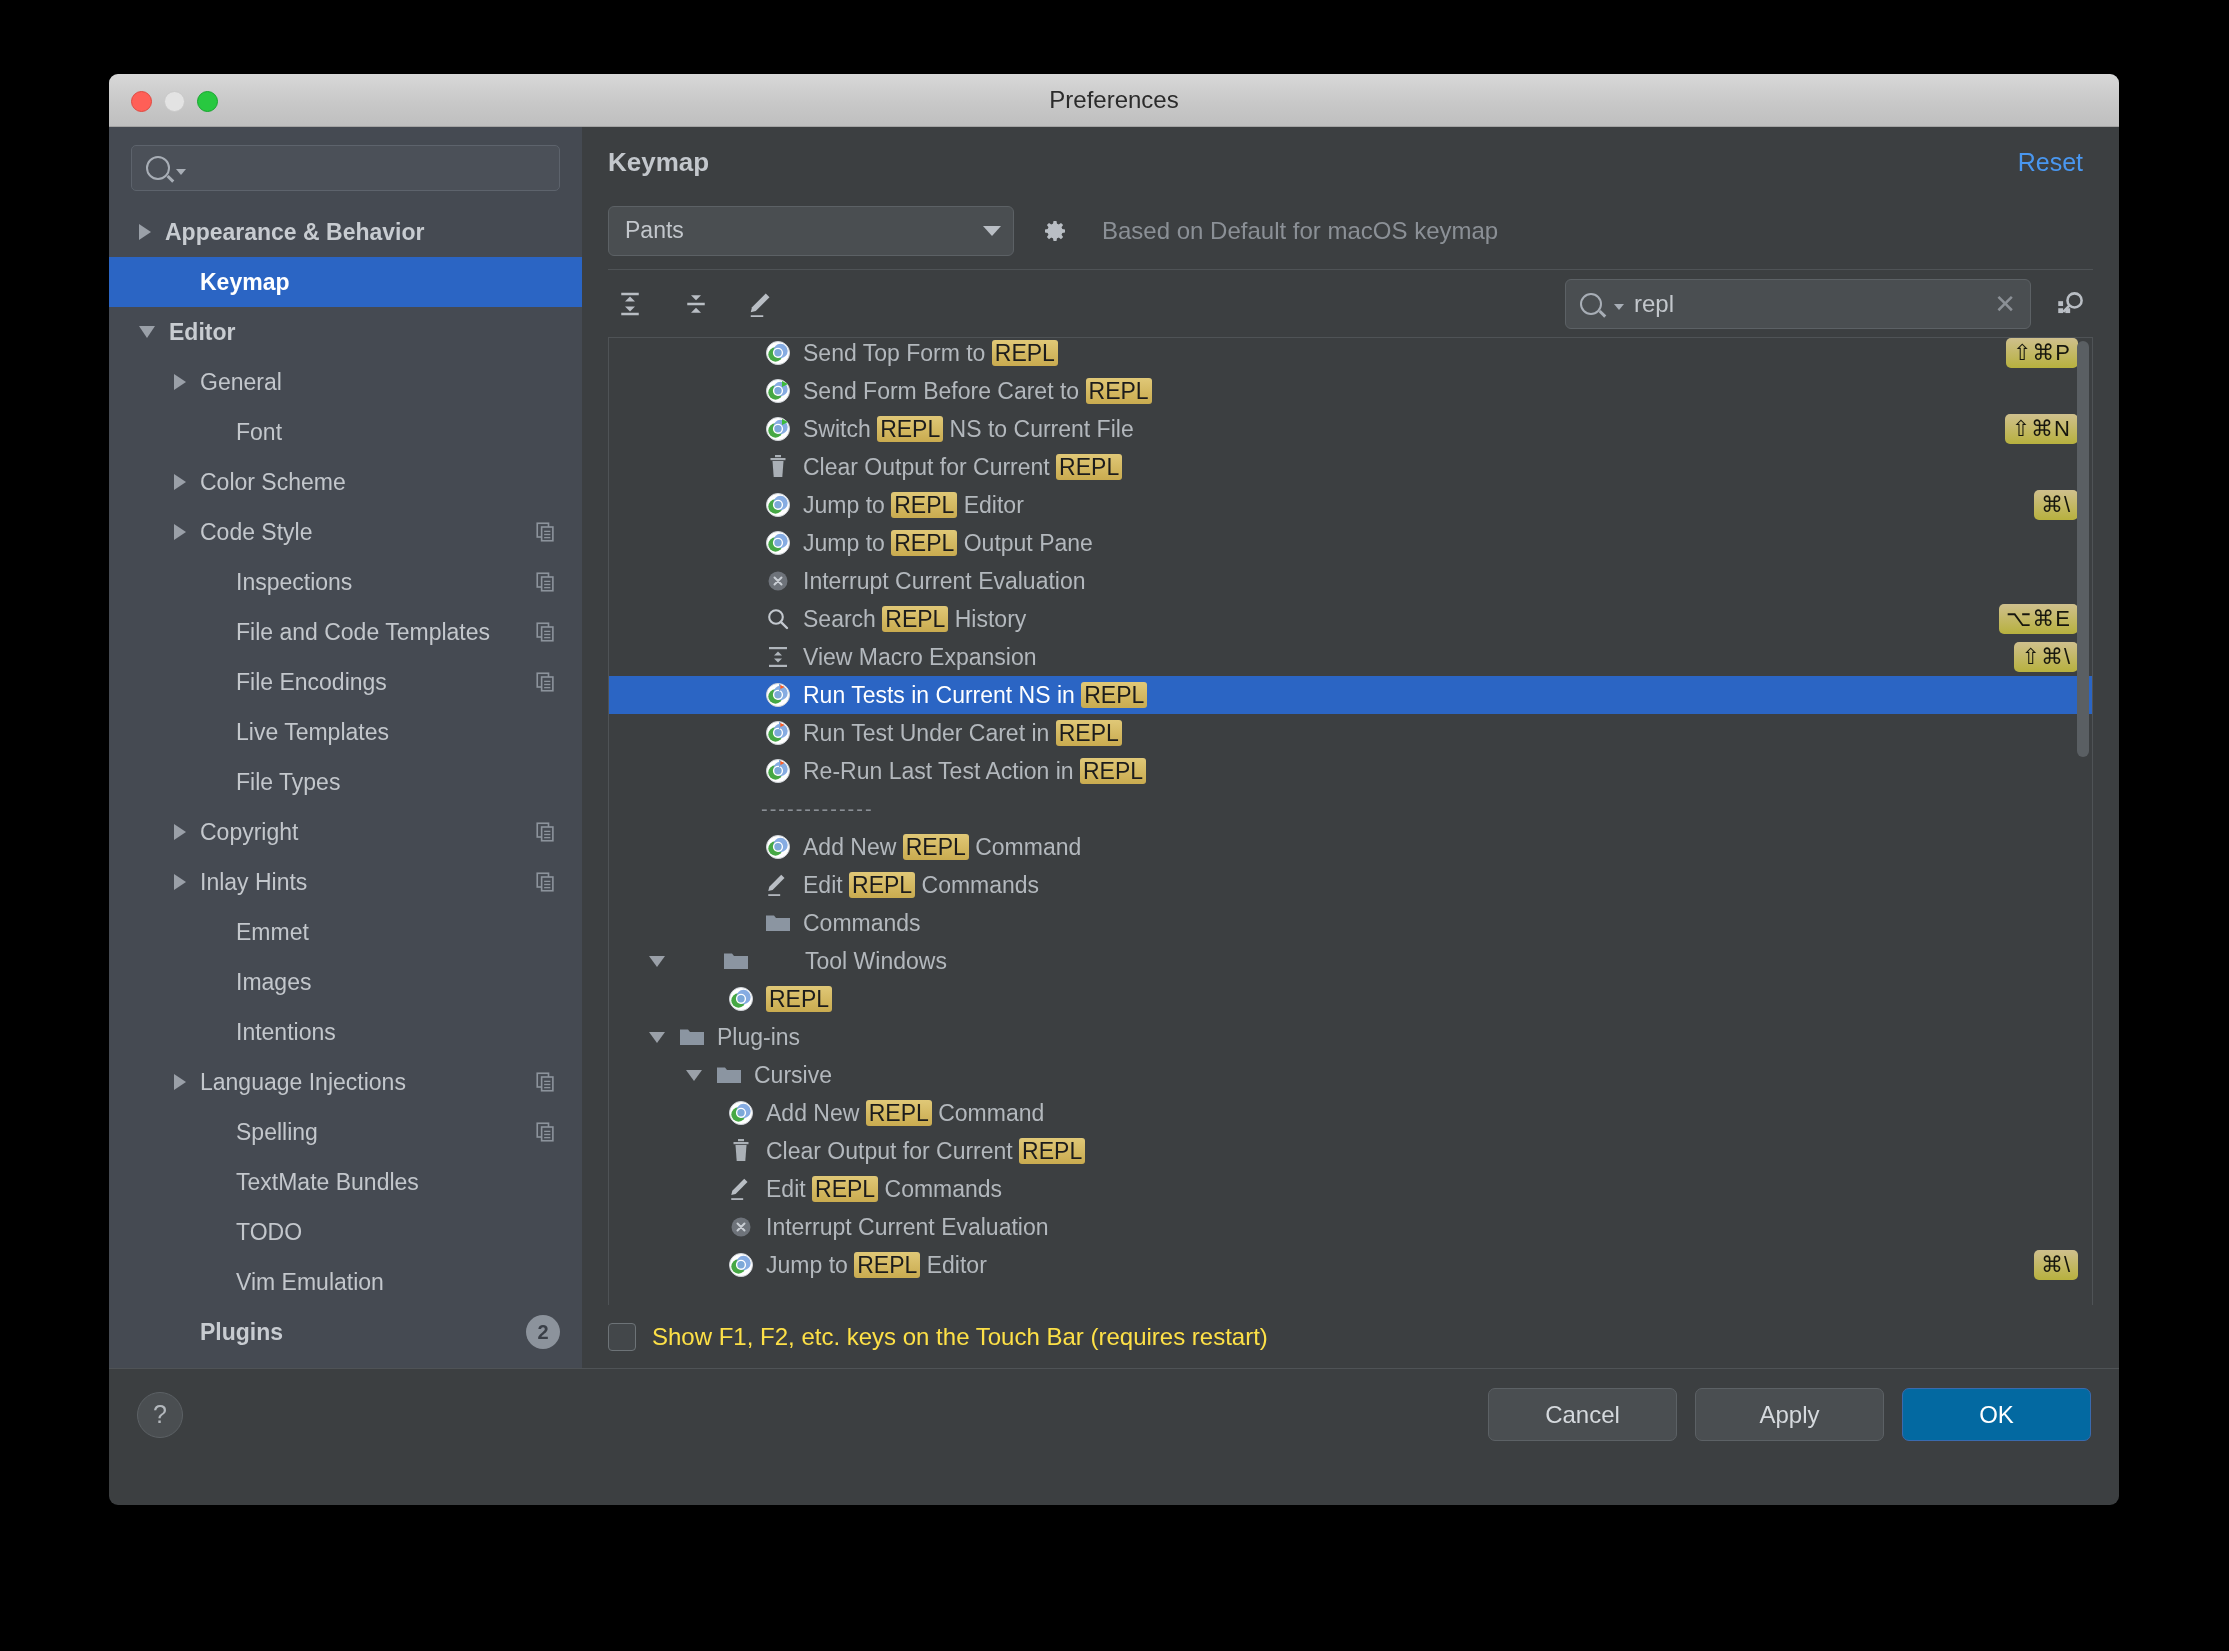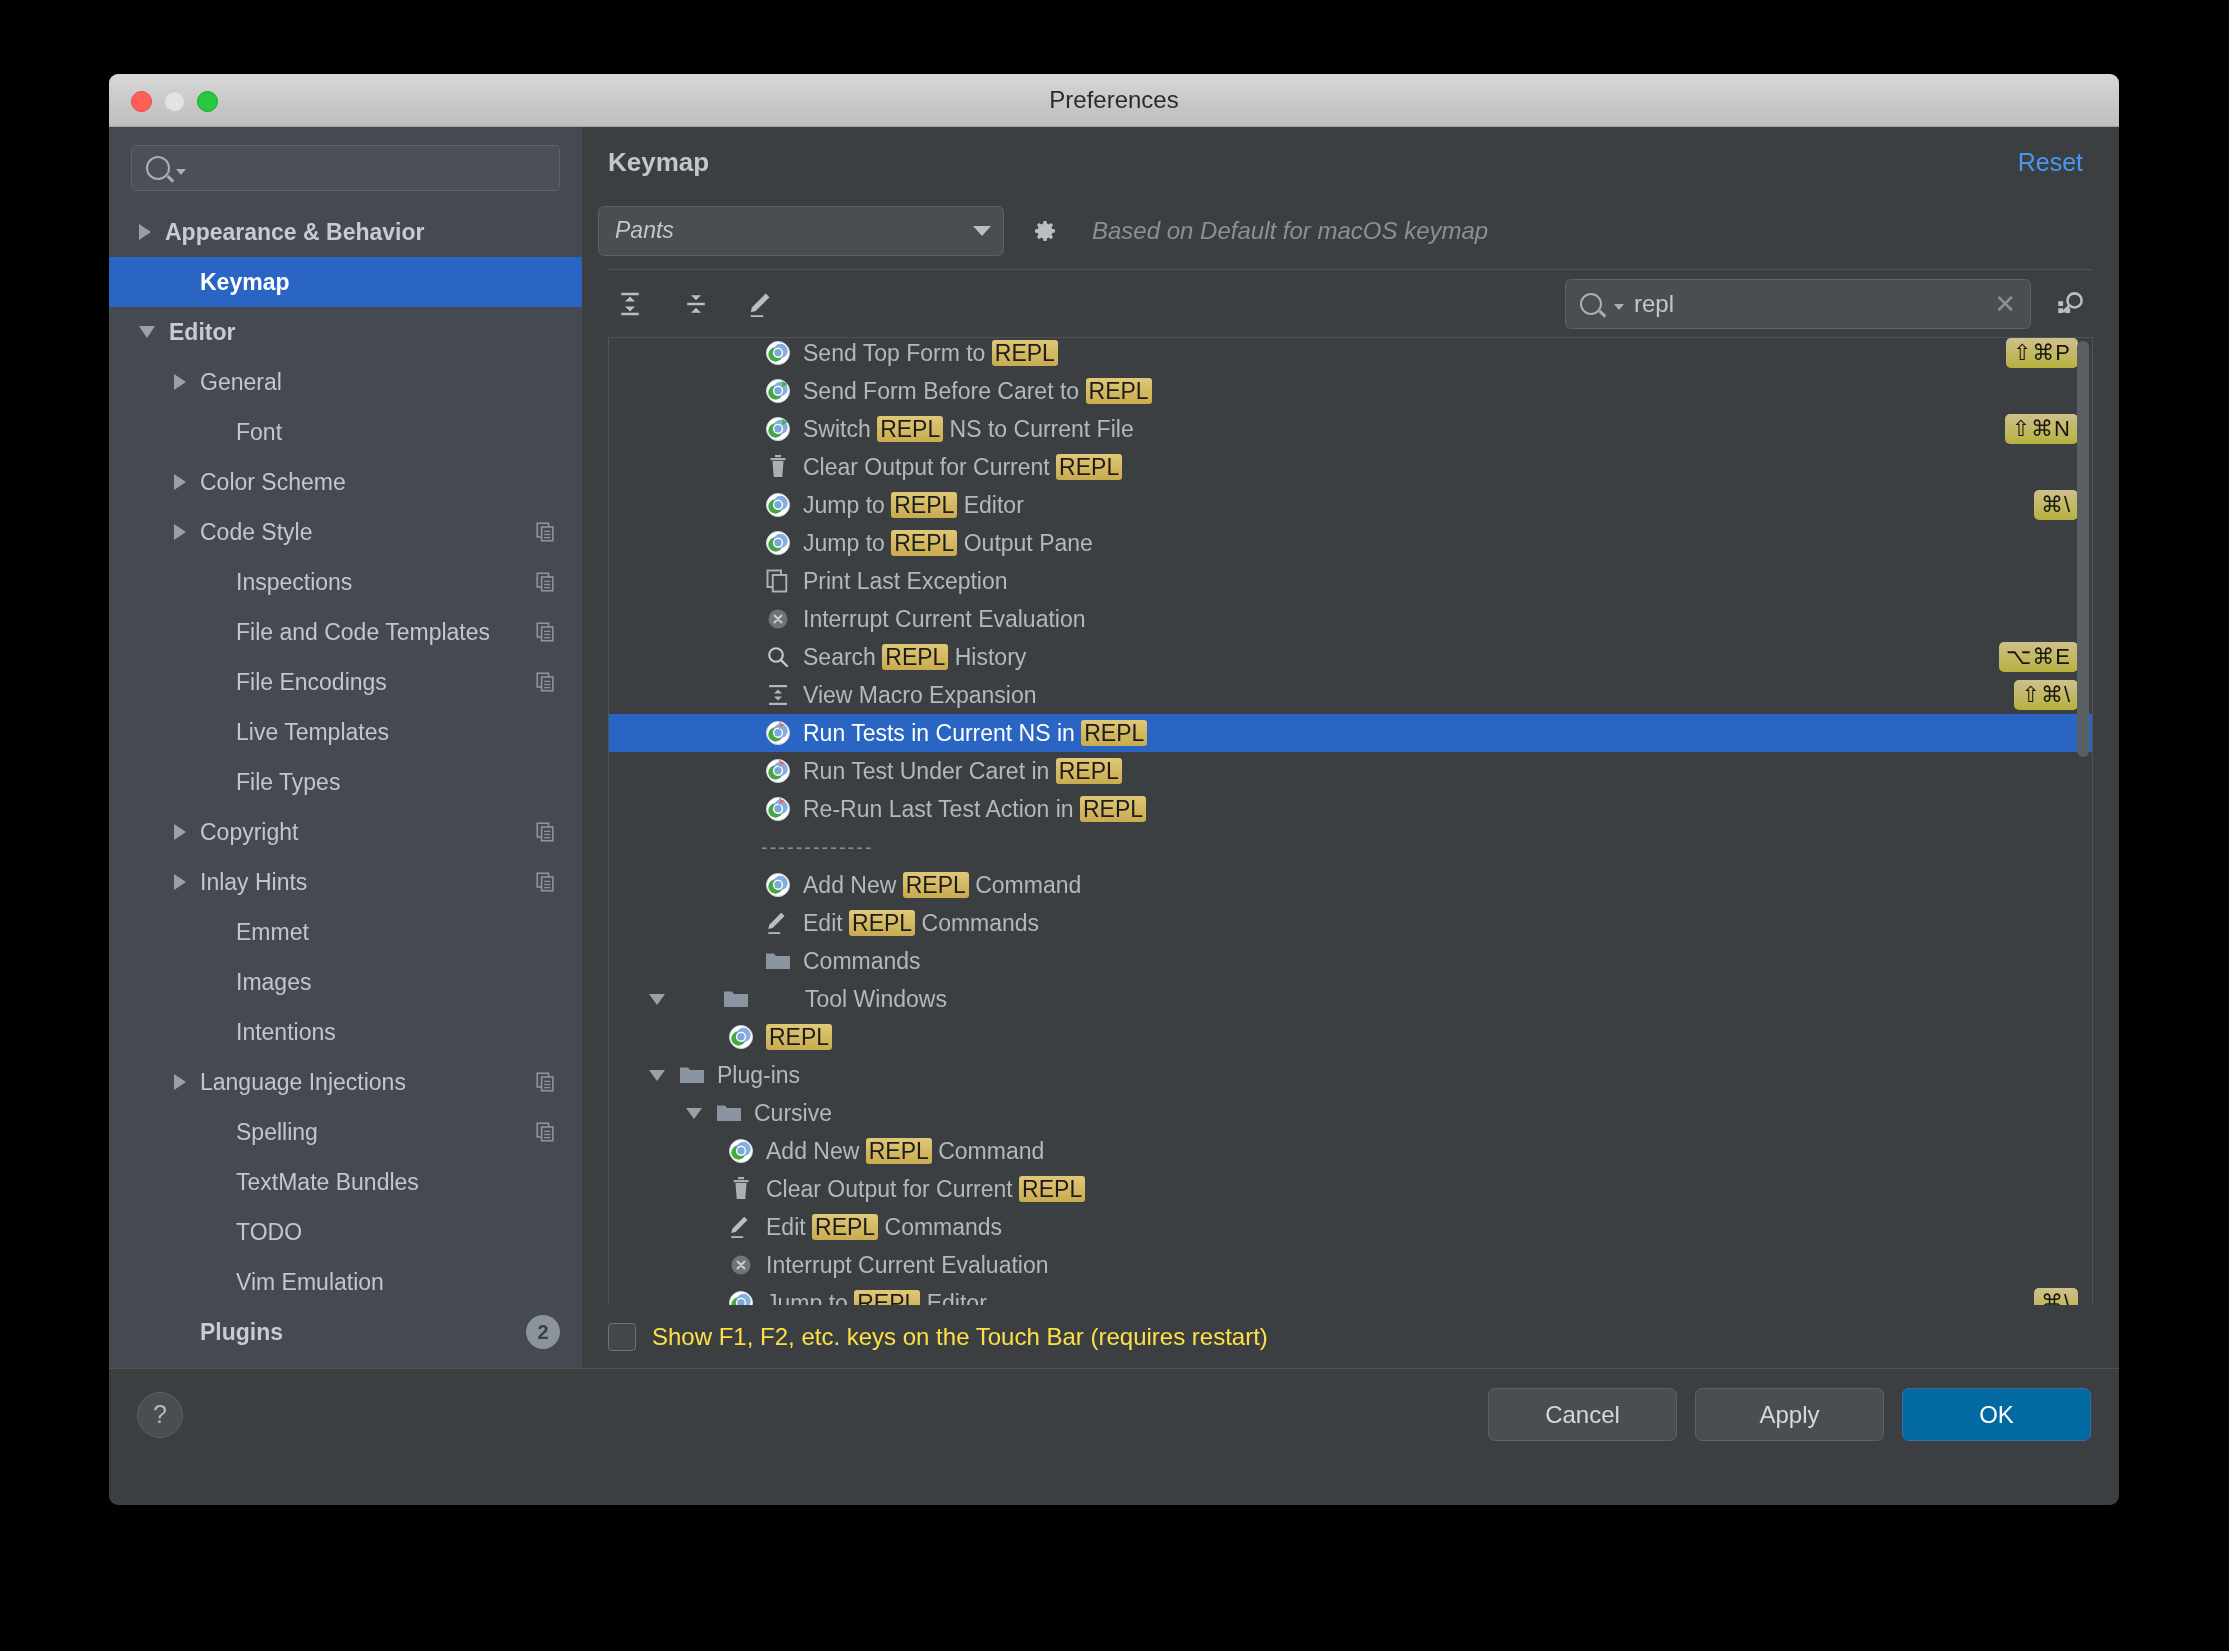--- a/index.html
+++ b/index.html
@@ -179,24 +179,23 @@
     font-weight: bold;
     color: #c3c7cc;
   }
   .reset-link {
     font-size: 25px;
     color: #4997f0;
   }
   .keymap-bar {
     display: flex;
     align-items: center;
-    padding: 0 16px;
+    padding: 0 26px;
     height: 65px;
     gap: 0;
-    font-style: italic;
   }
   .combo {
     width: 376px;
     height: 48px;
     background: #4a4e51;
     border: 1px solid #5c6165;
     border-radius: 6px;
     display: flex;
     align-items: center;
     padding: 0 12px 0 16px;
@@ -743,31 +742,20 @@
                       <circle cx="15.5" cy="11" r="7.2" fill="#7fa8e0" opacity="0.95"></circle>
                       <circle cx="13" cy="12.8" r="4.4" fill="none" stroke="#ffffff" stroke-width="1.4"></circle>
                     </svg>
                   </span>
                   <span><span>Jump to </span><span class="hl">REPL</span><span> Output Pane</span></span>
                 </div>
               </div>
               <div class="row">
                 <div class="rowlabel" style="margin-left: 152px;">
                   <span class="icon-slot">
-                    <svg width="24" height="24" viewBox="0 0 16 16">
-                      <rect x="1" y="1" width="9" height="11" fill="none" stroke="#aab0b6" stroke-width="1.3"></rect>
-                      <rect x="4.5" y="4" width="9" height="11" fill="#3c3f41" stroke="#aab0b6" stroke-width="1.3"></rect>
-                    </svg>
-                  </span>
-                  <span><span>Print Last Exception</span></span>
-                </div>
-              </div>
-              <div class="row">
-                <div class="rowlabel" style="margin-left: 152px;">
-                  <span class="icon-slot">
                     <svg width="26" height="26" viewBox="0 0 26 26">
                       <circle cx="13" cy="13" r="9.5" fill="#6e737a"></circle>
                       <path d="M9.5 9.5 l7 7 M16.5 9.5 l-7 7" stroke="#c9ced4" stroke-width="2" stroke-linecap="round"></path>
                     </svg>
                   </span>
                   <span><span>Interrupt Current Evaluation</span></span>
                 </div>
               </div>
               <div class="row">
                 <div class="rowlabel" style="margin-left: 152px;">

